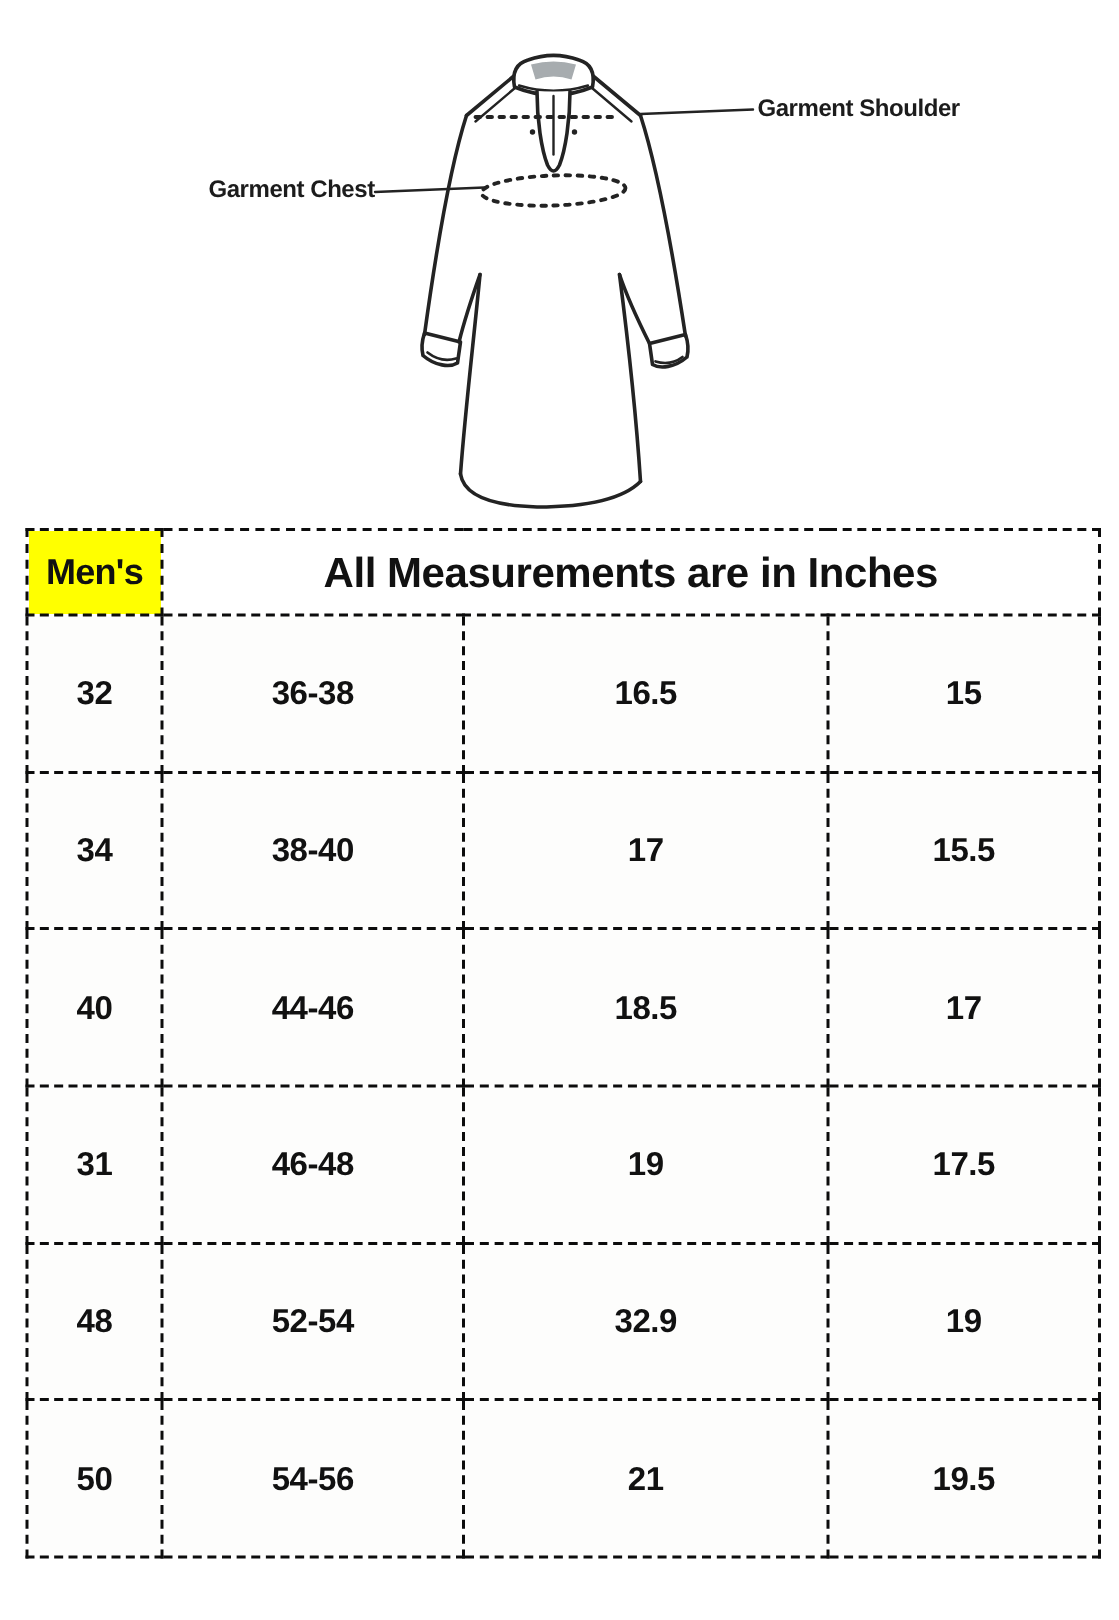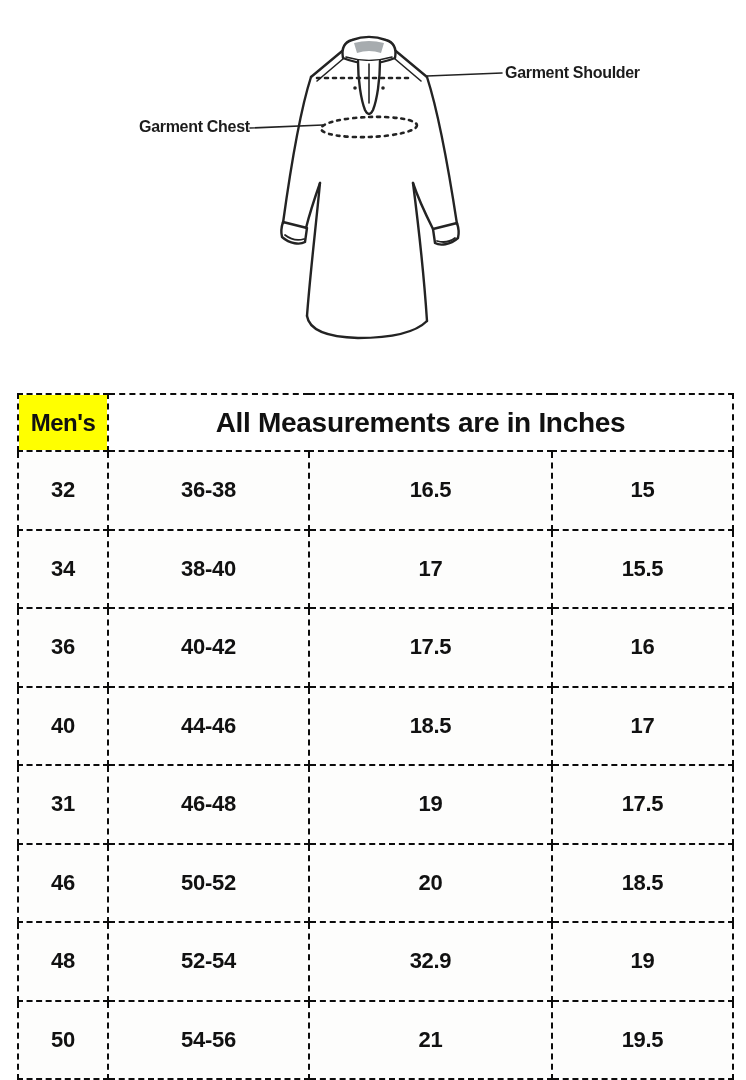--- a/index.html
+++ b/index.html
@@ -27,21 +27,21 @@
     letter-spacing: -0.3px;
     color: #1c1c1c;
     white-space: nowrap;
   }
   .label-chest    { left: 139px; top: 118px; }
   .label-shoulder { left: 505px; top: 64px; }
 
   
   table.size-table {
     position: absolute;
-    left: 17px; top: 393px;
+    left: 17px; top: 352px;
     width: 715px;
     height: 687px;
     table-layout: fixed;
     border-collapse: collapse;
   }
   .size-table th, .size-table td {
     border: 2px dashed #0c0c0c;
     text-align: center;
     vertical-align: middle;
     padding: 0;
@@ -145,42 +145,30 @@
           <td>16.5</td>
           <td>15</td>
         </tr>
         <tr>
           <td>34</td>
           <td>38-40</td>
           <td>17</td>
           <td>15.5</td>
         </tr>
         <tr>
-          <td>36</td>
-          <td>40-42</td>
-          <td>17.5</td>
-          <td>16</td>
-        </tr>
-        <tr>
           <td>40</td>
           <td>44-46</td>
           <td>18.5</td>
           <td>17</td>
         </tr>
         <tr>
           <td>31</td>
           <td>46-48</td>
           <td>19</td>
           <td>17.5</td>
-        </tr>
-        <tr>
-          <td>46</td>
-          <td>50-52</td>
-          <td>20</td>
-          <td>18.5</td>
         </tr>
         <tr>
           <td>48</td>
           <td>52-54</td>
           <td>32.9</td>
           <td>19</td>
         </tr>
         <tr>
           <td>50</td>
           <td>54-56</td>

